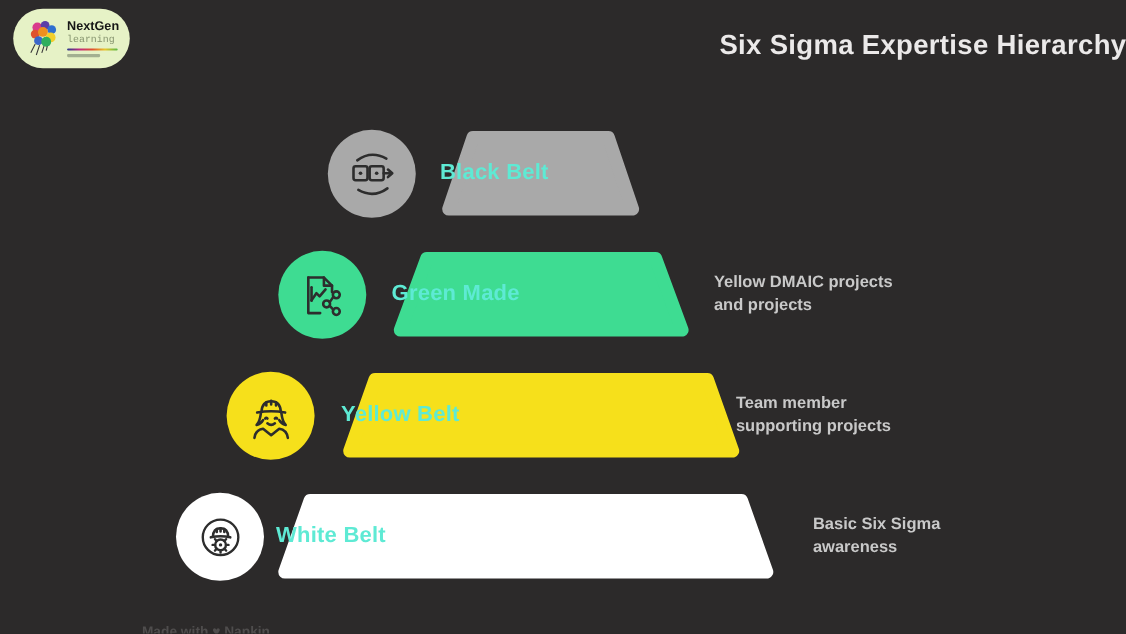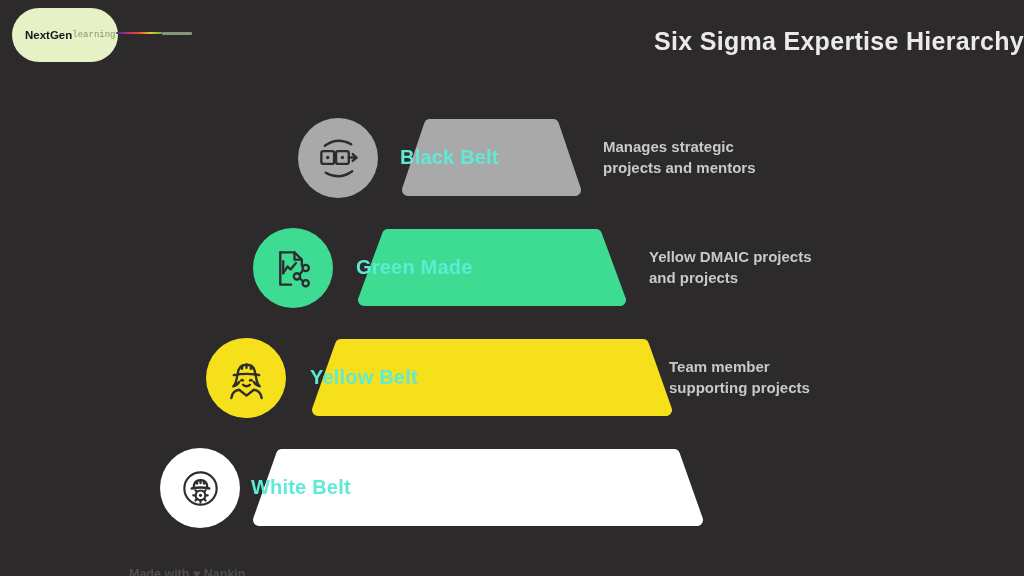--- a/index.html
+++ b/index.html
@@ -8,21 +8,21 @@
     background:#2c2a2a;
     font-family:"Liberation Sans", sans-serif;
   }
   
   .logo{
     position:absolute;left:12px;top:8px;width:106px;height:54px;
     background:#e6f2c6;border-radius:27px;
     display:flex;align-items:center;box-sizing:border-box;padding-left:9px;
   }
   .logo svg{display:block;}
-  .logo-text{margin-left:4px;display:flex;flex-direction:row;}
+  .logo-text{margin-left:4px;display:flex;flex-direction:column;}
   .logo-brand{font-size:11.5px;font-weight:800;color:#161616;line-height:12px;}
   .logo-sub{font-size:9px;color:#87956f;line-height:10px;margin-top:1px;font-family:Liberation Mono, monospace;}
   .logo-rainbow{width:46px;height:2px;margin-top:3px;border-radius:1px;
     background:linear-gradient(90deg,#2b3a8c,#c22a7f,#e0522d,#e8c62b,#57b947);}
   .logo-micro{width:30px;height:2.5px;margin-top:3px;background:#97a487;opacity:.85;border-radius:1px;}
   
   .title{
     position:absolute;top:27px;left:0;width:100%;box-sizing:border-box;padding-left:120px;
     text-align:right;font-size:25px;font-weight:700;color:#ebe9e9;letter-spacing:.3px;
   }
@@ -91,24 +91,20 @@
       <circle class="fdot" cx="28" cy="23" r="1.7"></circle>
       <path d="M34.5 23 H41.5 M38.5 19.5 L42.5 23 L38.5 26.5"></path>
     </svg>
   </div>
   <div class="trap" style="color: rgb(169, 169, 169);">
     <svg viewBox="0 0 183 79">
         <polygon points="30,7 153,7 175,72 8,72"></polygon>
       </svg>
     <div class="belt-label">Black Belt</div>
   </div>
-  <div class="desc">
-    <div>Manages strategic</div>
-    <div>projects and mentors</div>
-  </div>
 </div>
 
 <div class="row r1">
   <div class="badge" style="background: rgb(62, 220, 146);">
     <svg viewBox="0 0 48 48">
       <path d="M10.5 7.5 H25 L32.5 15 V21"></path>
       <path d="M10.5 7.5 V40.5 H21.5"></path>
       <path d="M25 7.5 V15 H32.5"></path>
       <path d="M13.5 16.5 V29"></path>
       <path d="M13.5 28.5 L18 22 L21 25 L26.5 18.5"></path>
@@ -166,15 +162,19 @@
       <circle cx="24" cy="31" r="1.6" class="fdot"></circle>
       <path stroke-width="2.2" d="M29 31 H31.4 M16.6 31 H19 M27.5 27.4 L29.2 25.7 M18.8 36.3 L20.5 34.6 M27.5 34.6 L29.2 36.3 M18.8 25.7 L20.5 27.4 M24 36 V38.2"></path>
     </svg>
   </div>
   <div class="trap" style="color: rgb(255, 255, 255);">
     <svg viewBox="0 0 454 79">
         <polygon points="31,7 423,7 446,72 8,72"></polygon>
       </svg>
     <div class="belt-label">White Belt</div>
   </div>
+  <div class="desc">
+    <div>Basic Six Sigma</div>
+    <div>awareness</div>
+  </div>
 </div>
 
 <div class="watermark">Made with ♥ Napkin</div>
 
 </body></html>

